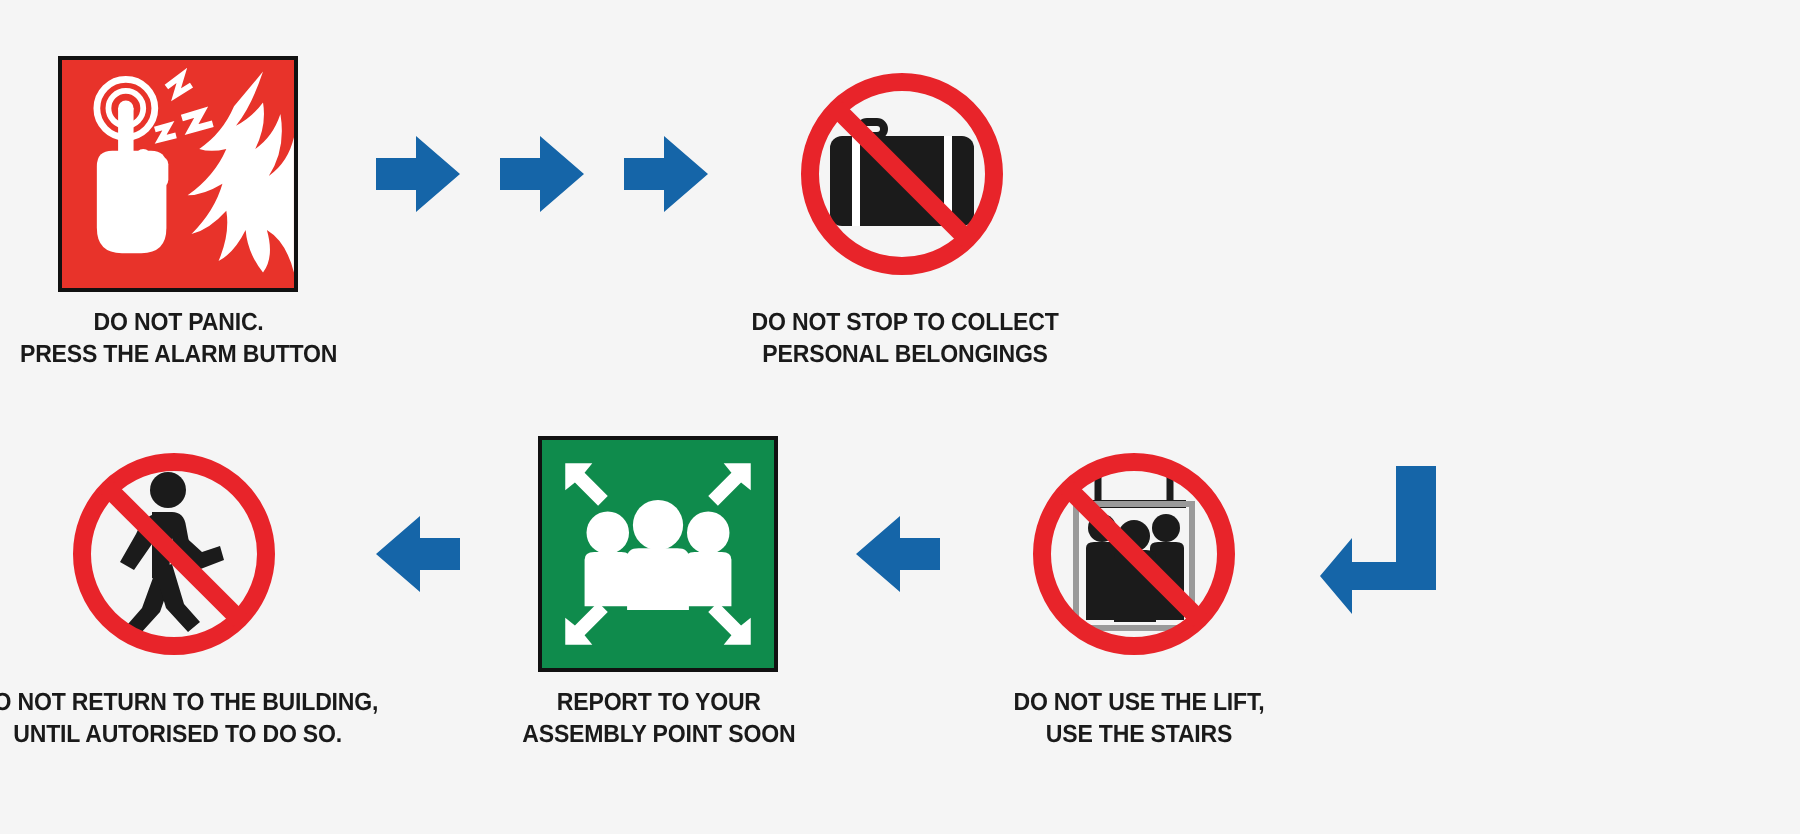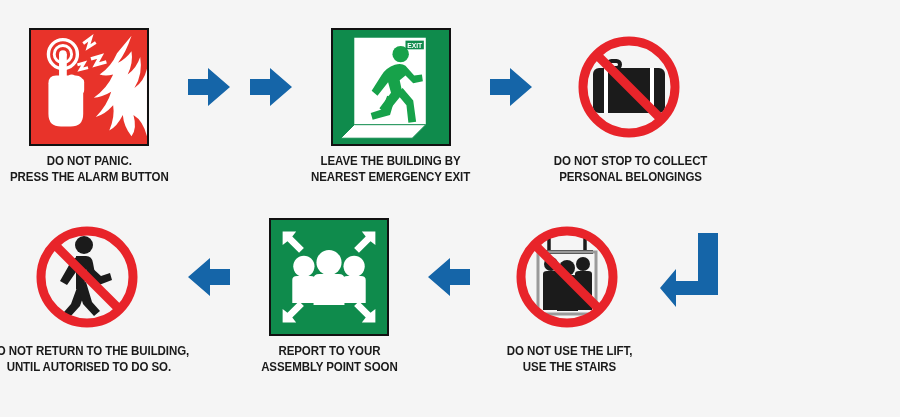--- a/index.html
+++ b/index.html
@@ -87,46 +87,20 @@
       </svg>
     </div>
 
 
     <div class="arrow-cell">
       <svg class="arrow-right" viewBox="0 0 46 46">
         <path d="M2 15 h20 v-11 l22 19 -22 19 v-11 h-20 z" fill="#1565a8"></path>
       </svg>
     </div>
 
-    <div class="step">
-      <div class="sign-box framed green-sign">
-        <svg viewBox="0 0 120 118" width="116" height="114">
-
-          <rect x="22" y="8" width="74" height="90" fill="#fff"></rect>
-
-          <path d="M22 98 h74 l-14 14 h-74 z" fill="#fff" stroke="#0f8b4c" stroke-width="1"></path>
-
-          <g fill="#17a24a">
-            <circle cx="70" cy="25" r="8.5"></circle>
-            <path d="M64 36 q-9 3 -14 11 l-10 16 6 5 11 -14 3 11 -12 16 7 6 17 -21 -3 -14 6 -5 8 8 10 -2 -1 -7 -8 1 -9 -10 q-4 -3 -11 -1 z"></path>
-            <path d="M56 68 l-5 14 -12 4 2 7 18 -5 5 -17 z"></path>
-            <path d="M66 66 l10 12 2 18 8 -1 -3 -22 -11 -13 z"></path>
-          </g>
-
-          <g>
-            <rect x="75" y="11" width="19" height="9" fill="#0f8b4c"></rect>
-            <text x="84.5" y="18.3" font-family="'Liberation Sans', sans-serif" font-size="7" font-weight="bold" fill="#fff" text-anchor="middle">EXIT</text>
-          </g>
-        </svg>
-      </div>
-      <div class="caption">
-        <div>LEAVE THE BUILDING BY</div>
-        <div>NEAREST EMERGENCY EXIT</div>
-      </div>
-    </div>
 
     <div class="arrow-cell">
       <svg class="arrow-right" viewBox="0 0 46 46">
         <path d="M2 15 h20 v-11 l22 19 -22 19 v-11 h-20 z" fill="#1565a8"></path>
       </svg>
     </div>
 
     <div class="step">
       <div class="sign-box">
         <svg class="prohib" viewBox="0 0 120 118">

